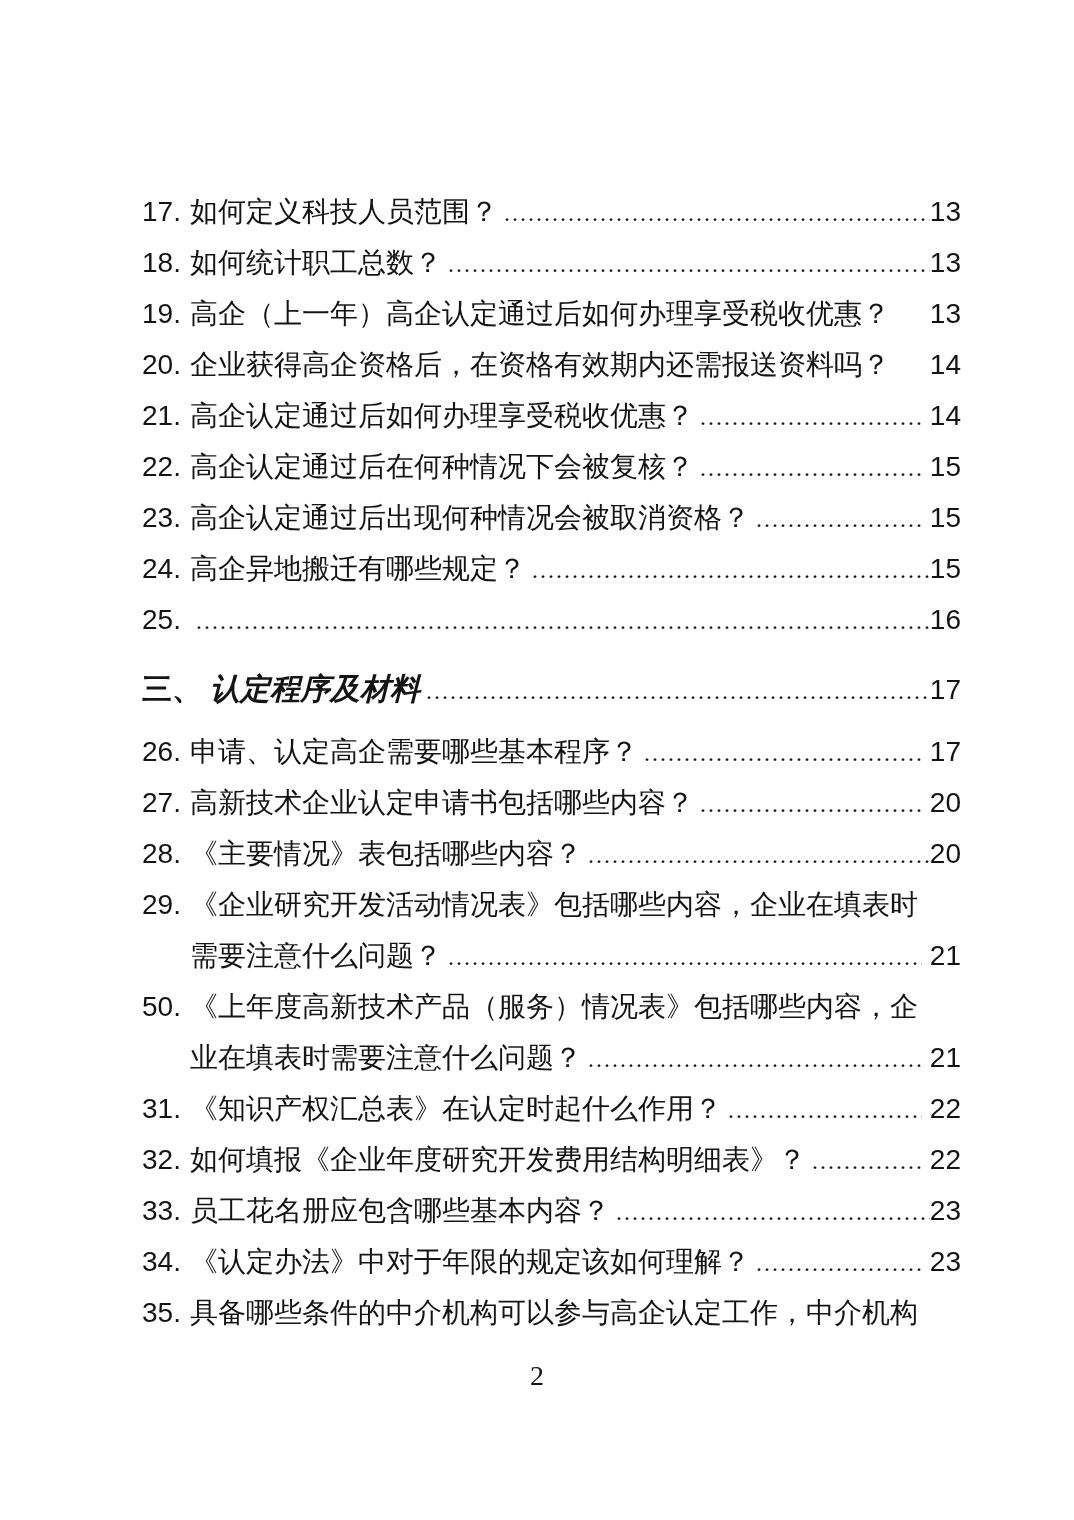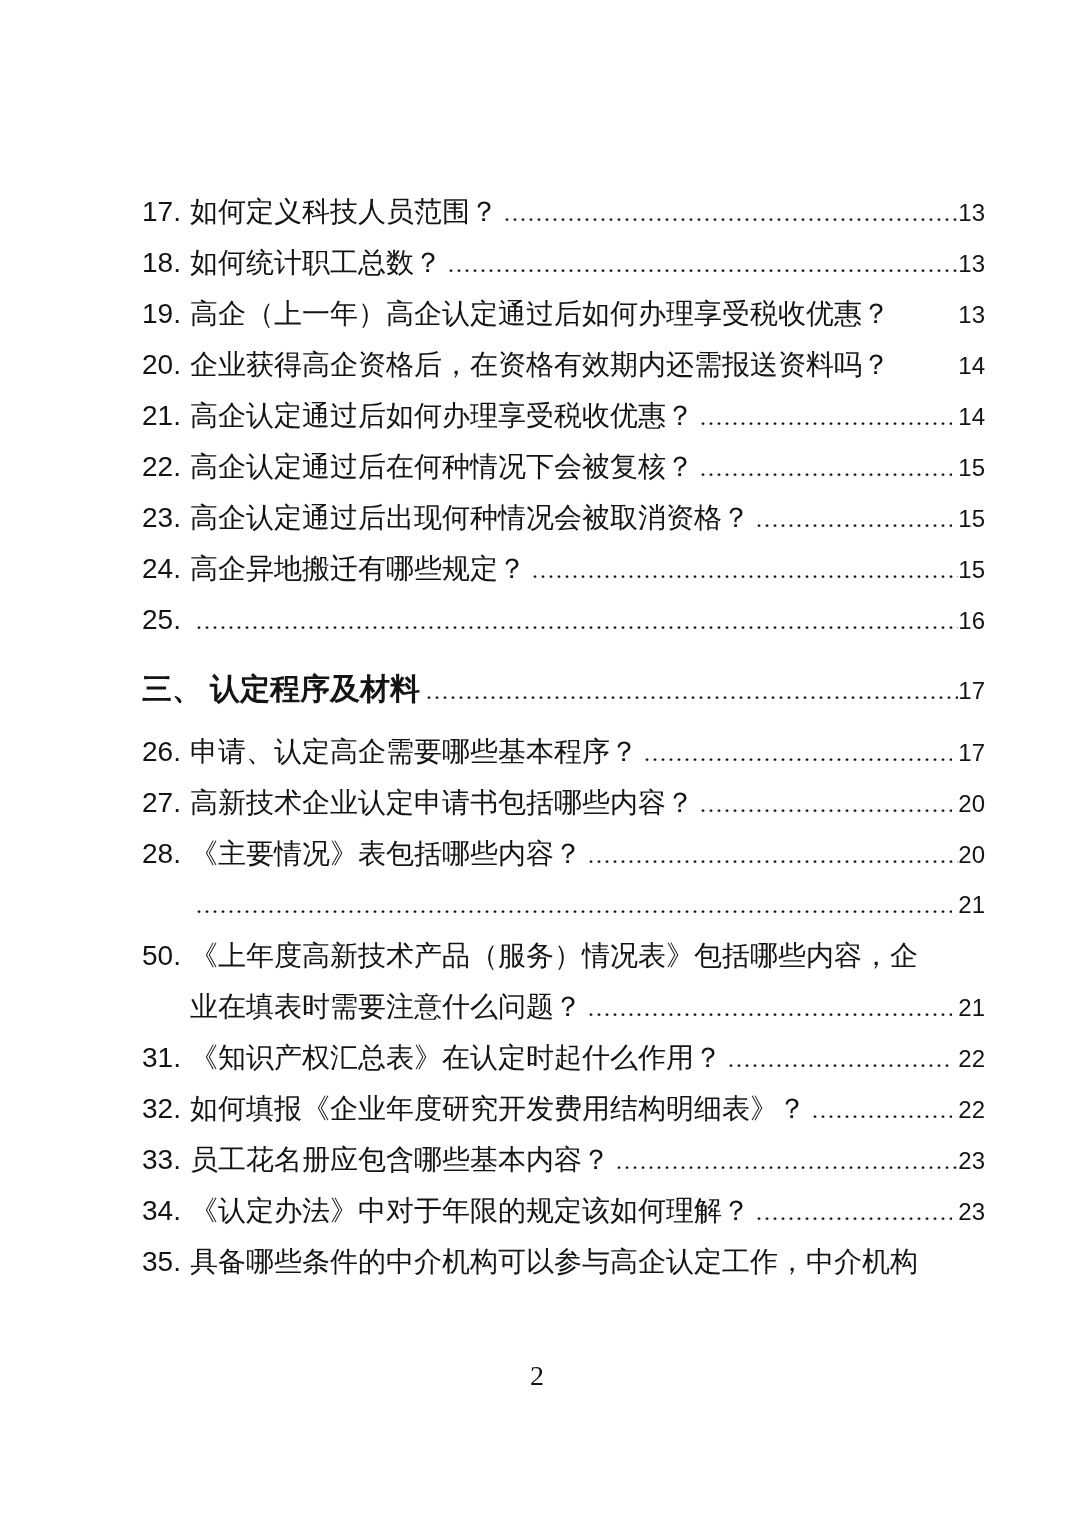--- a/index.html
+++ b/index.html
@@ -13,21 +13,21 @@
     overflow: hidden;
     position: relative;
     color: #141414;
   }
   .page {
     position: absolute;
     inset: 0;
     background: #ffffff;
   }
   .toc {
-    padding: 186px 89px 0 142px;
+    padding: 186px 113px 0 142px;
   }
   .row {
     display: flex;
     align-items: baseline;
     height: 51px;
     line-height: 51px;
     white-space: nowrap;
   }
   .num {
     flex: 0 0 48px;
@@ -47,38 +47,39 @@
     letter-spacing: 2px;
     padding-left: 6px;
     min-width: 0;
   }
   .leader.hidden {
     visibility: hidden;
   }
   .pagenum {
     flex: 0 0 auto;
     font-family: "Liberation Sans", sans-serif;
-    font-size: 24px;
+    font-size: 28px;
     white-space: pre;
     text-align: right;
   }
   .row.section {
     margin-top: 18px;
     margin-bottom: 12px;
   }
   .row.section .num {
     flex: 0 0 68px;
     font-family: "Liberation Sans", sans-serif;
     font-weight: bold;
     font-size: 30px;
   }
   .row.section .title {
     font-family: "Liberation Sans", sans-serif;
     font-weight: bold;
     font-size: 30px;
+    font-style: italic;
   }
   .footer-page-number {
     position: absolute;
     top: 1356px;
     left: 0;
     right: 0;
     text-align: center;
     font-family: "Liberation Serif", serif;
     font-size: 28px;
     line-height: 40px;
@@ -160,21 +161,28 @@
     <span class="leader">................................................................................................................................................................</span>
     <span class="pagenum"> 20</span>
   </div>
       <div class="row">
     <span class="num">28.</span>
     <span class="title">《主要情况》表包括哪些内容？</span>
     <span class="leader">................................................................................................................................................................</span>
     <span class="pagenum">20</span>
   </div>
       <div class="row">
+    <span class="num">29.</span>
+    <span class="title">《企业研究开发活动情况表》包括哪些内容，企业在填表时</span>
+    <span class="leader hidden"></span>
+    <span class="pagenum"></span>
+  </div>
+      <div class="row">
     <span class="num"></span>
+    <span class="title">需要注意什么问题？</span>
     <span class="leader">................................................................................................................................................................</span>
     <span class="pagenum"> 21</span>
   </div>
       <div class="row">
     <span class="num">50.</span>
     <span class="title">《上年度高新技术产品（服务）情况表》包括哪些内容，企</span>
     <span class="leader hidden"></span>
     <span class="pagenum"></span>
   </div>
       <div class="row">

